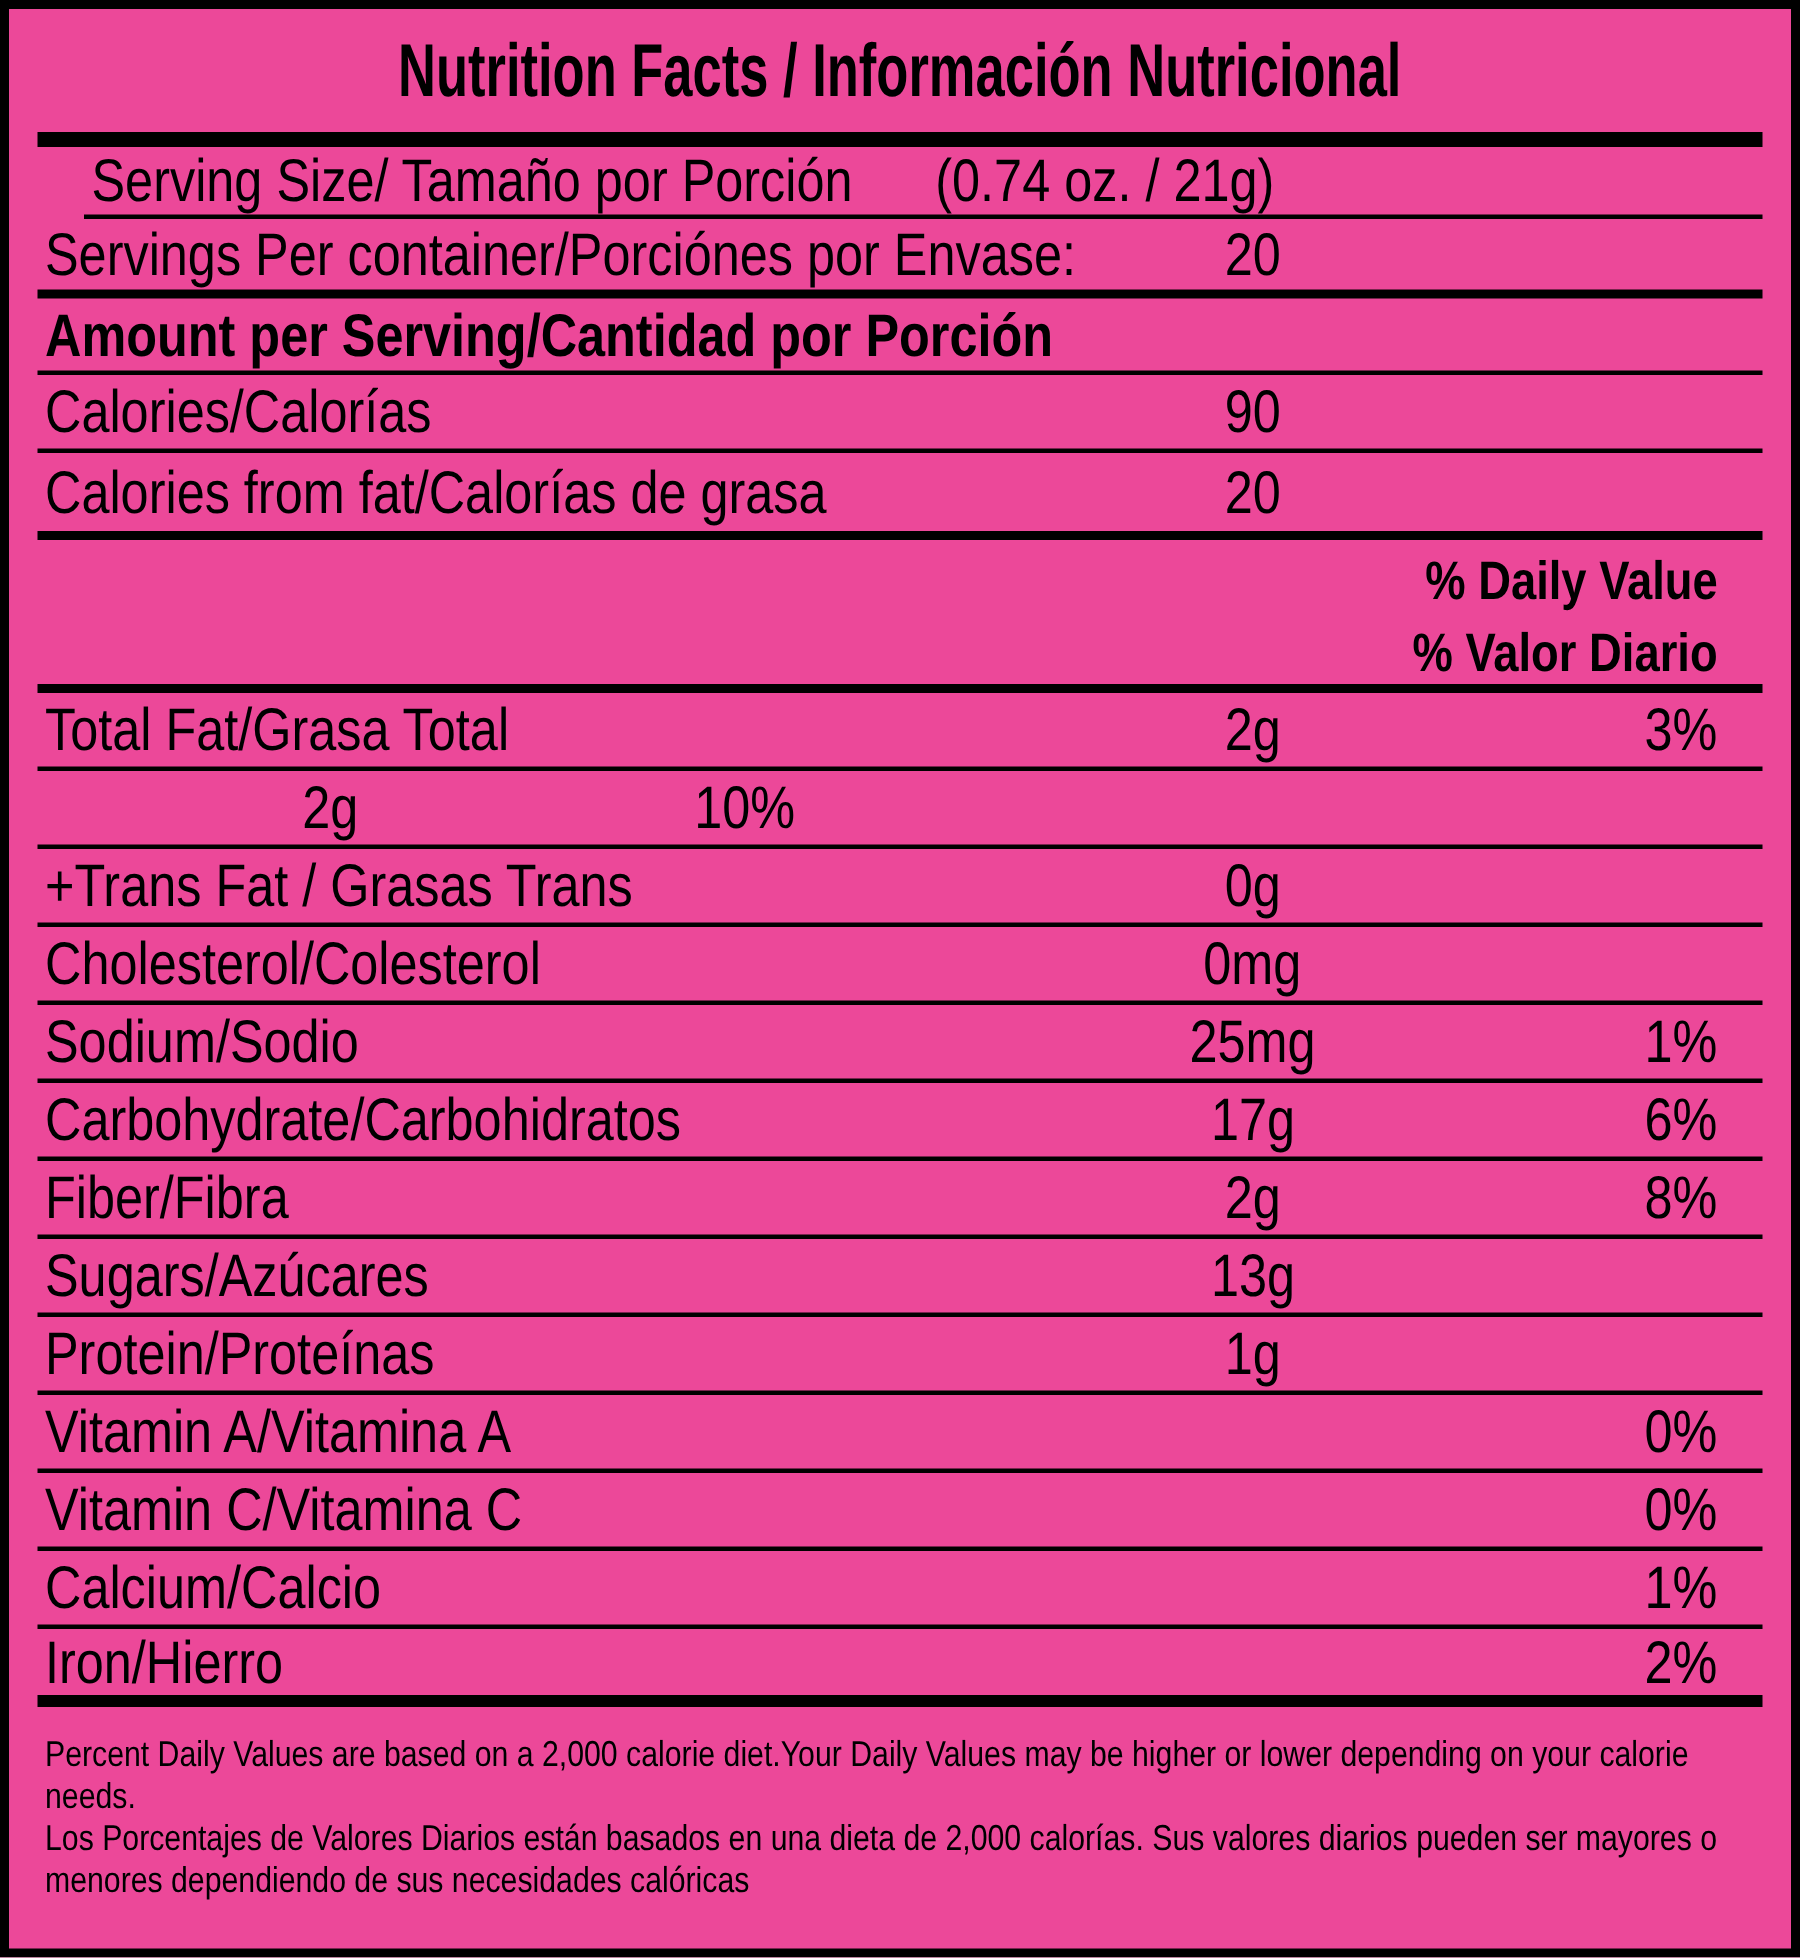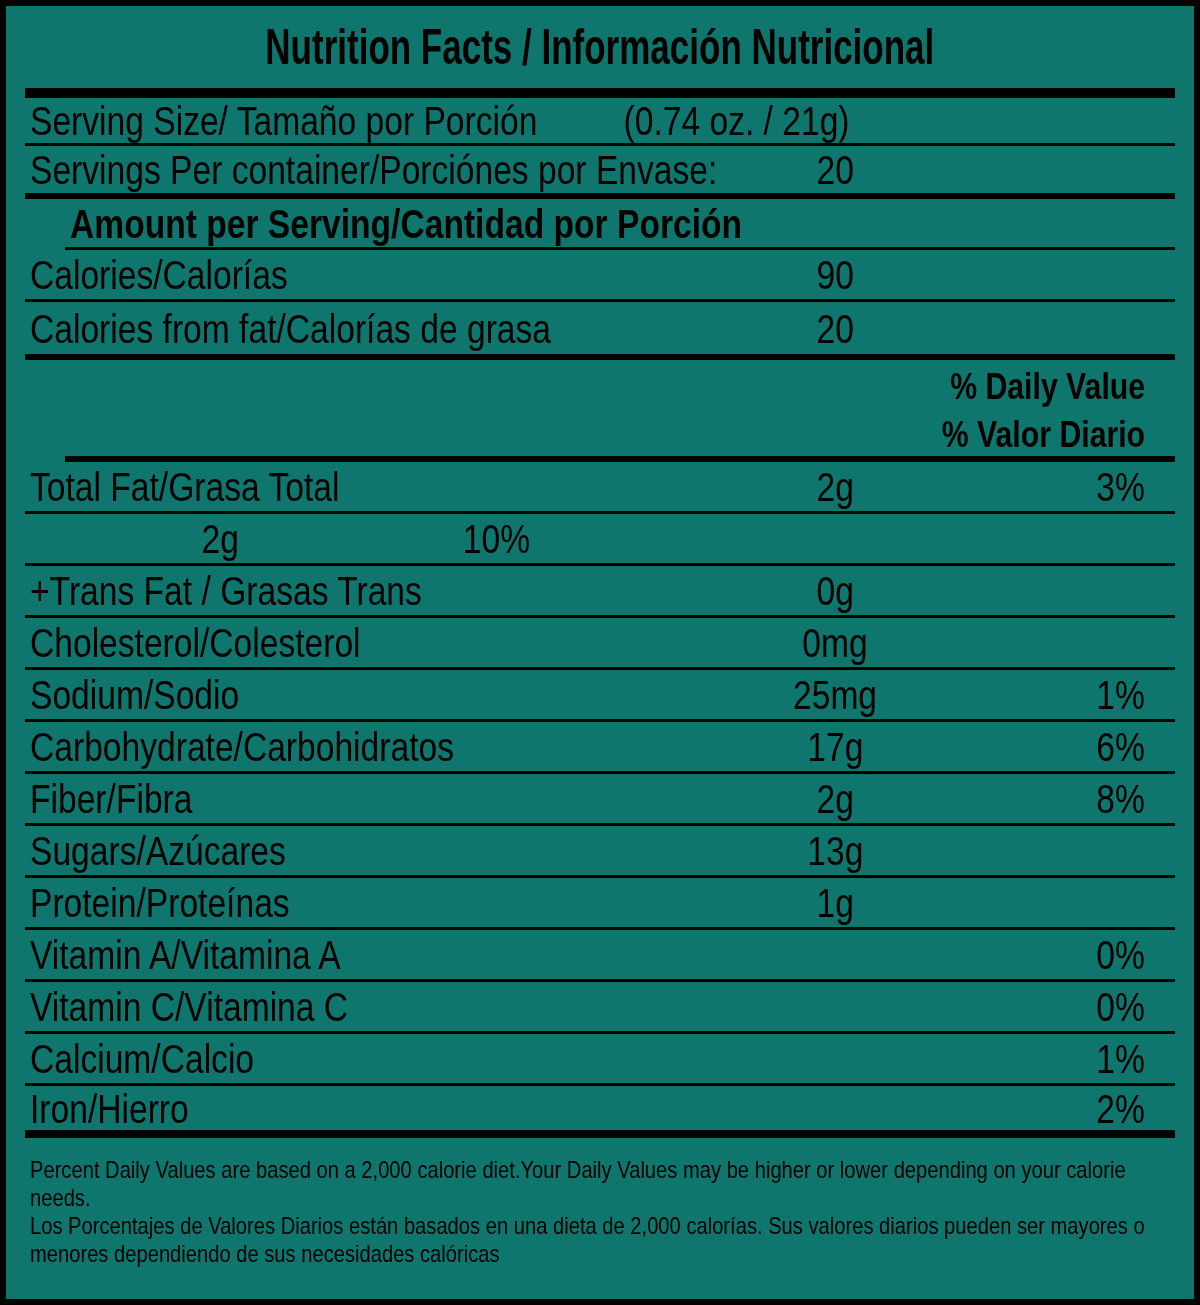--- a/index.html
+++ b/index.html
@@ -2,21 +2,21 @@
 <html><head>
 <meta charset="utf-8">
 <style>
   html, body { margin: 0; padding: 0; background: #ffffff; }
   * { box-sizing: border-box; }
 
   .label-box {
     width: 1200px;
     height: 1305px;
     border: 6px solid #000;
-    background: #0f766e;
+    background: #ec4899;
     font-family: "Liberation Sans", sans-serif;
     color: #000;
     overflow: hidden;
   }
 
   .inner { margin: 0 19px; }   
 
   
   .title-wrap {
     height: 82px;
@@ -41,28 +41,28 @@
     align-items: center;
     height: 52px;
     border-bottom: 3px solid #000;
     font-size: 40px;
     padding-top: 2px;
   }
   .row.sep-medium { border-bottom-width: 6px; }
   .row.sep-heavy  { border-bottom-width: 8px; }
   .row.sep-none   { border-bottom: none; }
 
-  .row.r-serving  { height: 48px; }
+  .row.r-serving  { height: 48px; margin-left: 31px; }
   .row.r-servings { height: 53px; text-decoration: underline; }
   .row.r-section  { height: 51px; }
   .row.r-calories { height: 52px; }
   .row.r-calfat   { height: 58px; }
   .row.r-dv       { height: 51px; font-size: 36px; gap: 40px; }
 
-  .row.bold { font-weight: 700; margin-left: 40px; }
+  .row.bold { font-weight: 700; }
 
   .cell { white-space: nowrap; }
   .cell.label  { flex: 1 1 auto; min-width: 0; padding-left: 5px; overflow: visible; }
   .cell.amount { flex: 0 0 390px; width: 390px; text-align: center; }
   .cell.pct    { flex: 0 0 145px; width: 145px; text-align: right; padding-right: 30px; }
 
   .row.r-dv .cell.pct { flex: 1 1 auto; width: auto; }
 
   
   .tx { display: inline-block; white-space: nowrap; transform: scaleX(0.84); }

